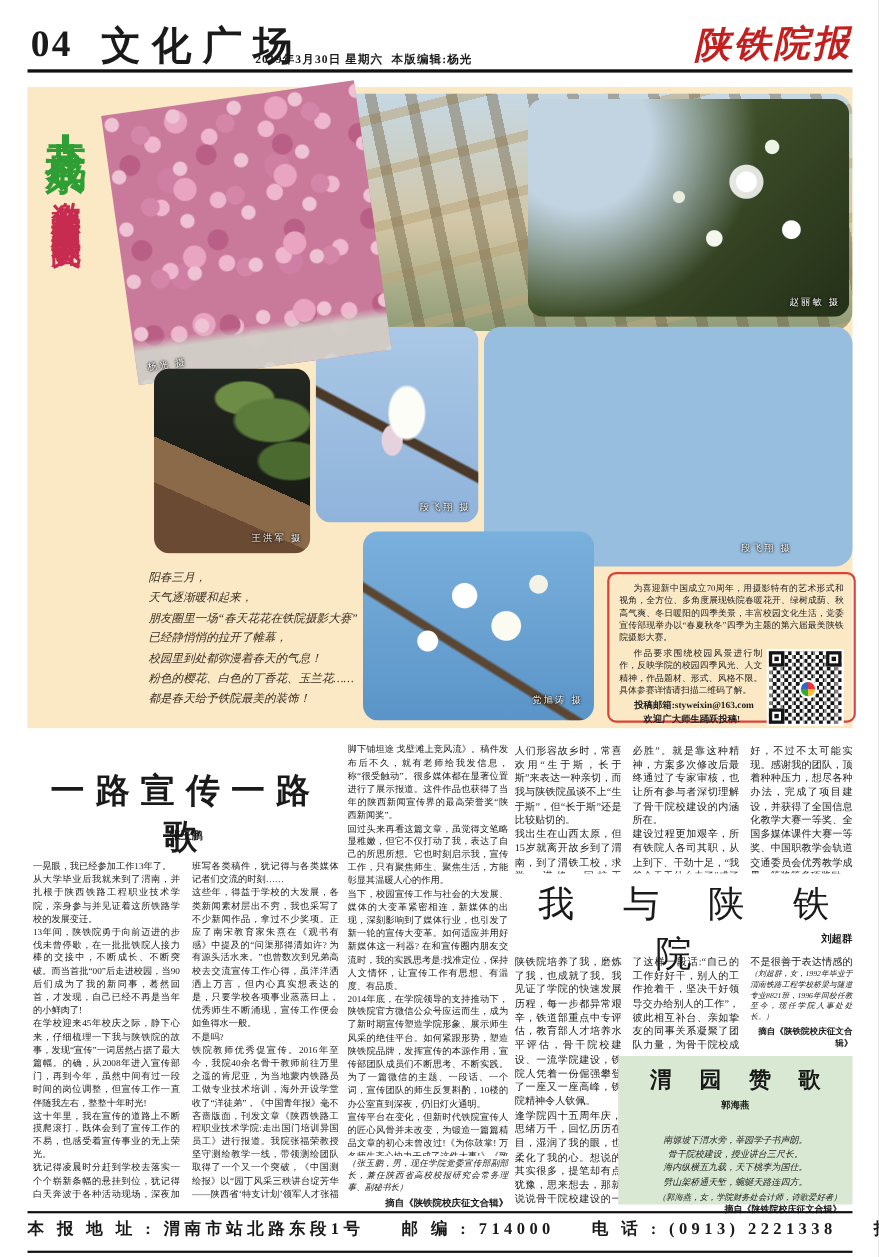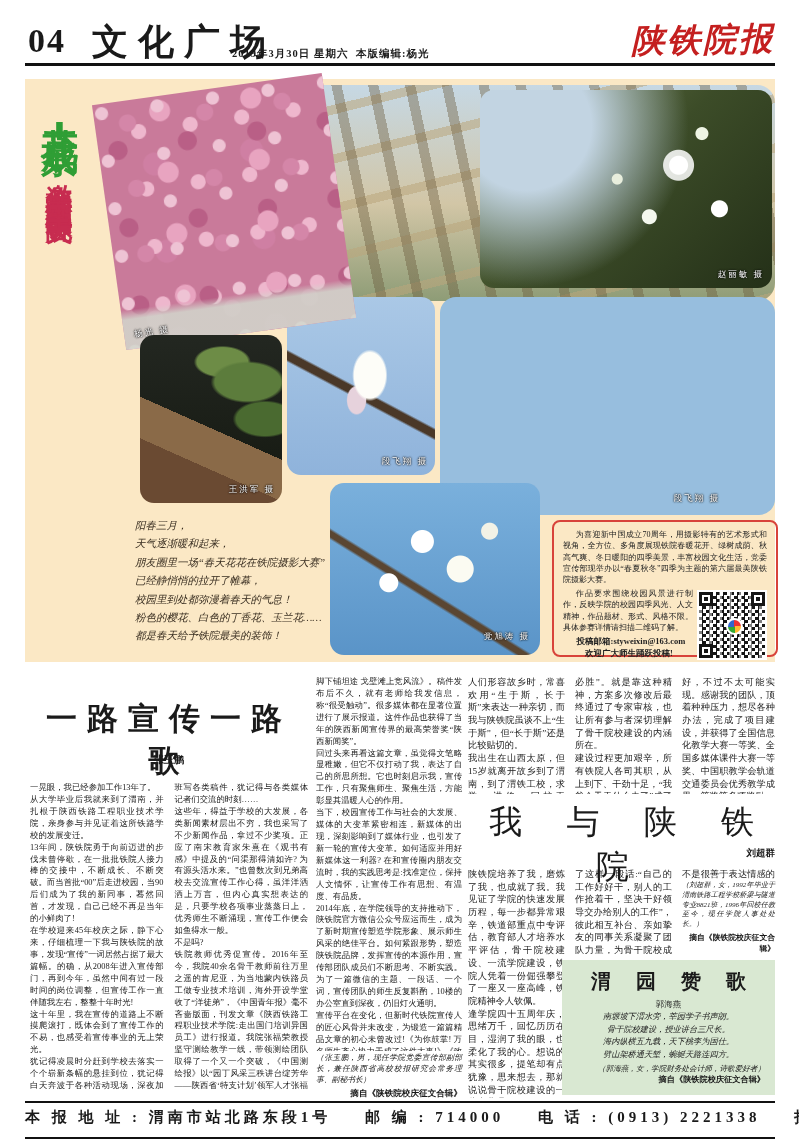--- a/index.html
+++ b/index.html
@@ -124,21 +124,21 @@
   .a2-c1{left:468px;width:97px;height:230px;}
   .a2-c2{left:575px;width:97px;height:86px;}
   .a2-c3{left:682px;width:93px;height:86px;display:flex;flex-direction:column;}
   .a2-c3 .a2-body{flex:1;}
   .a2-c3 .byline{font-size:7px;}
   .a2-c3 .source{font-size:7.8px;}
   
   .greenbox{position:absolute;left:562px;top:960px;width:213px;height:135px;background:#d9e8d2;
             padding:8px 10px;box-sizing:border-box;}
   .gb-title{text-align:center;font-size:20px;font-weight:bold;letter-spacing:10px;text-indent:10px;}
-  .gb-author{text-align:center;font-size:8.5px;font-weight:normal;margin:4px 0 0;}
+  .gb-author{text-align:center;font-size:8.5px;font-weight:bold;margin:4px 0 20px;}
   .gb-line{font-size:8.2px;font-style:italic;line-height:1.55;text-align:center;color:#222;}
   .gb-byline{font-size:7.6px;font-style:italic;text-align:right;margin-top:2px;}
   .gb-source{font-size:8.2px;font-weight:bold;text-align:right;}
   
   .rule-bot{position:absolute;left:25px;right:24px;top:1101px;height:2px;background:#111;}
   .rule-edge{position:absolute;left:25px;right:24px;top:1137px;height:1.5px;background:#111;}
   .footer{position:absolute;left:25px;right:24px;top:1108px;text-align:center;font-size:15px;
           font-weight:bold;letter-spacing:4px;white-space:nowrap;}
   .footer .gap{display:inline-block;width:26px;}
 </style>

